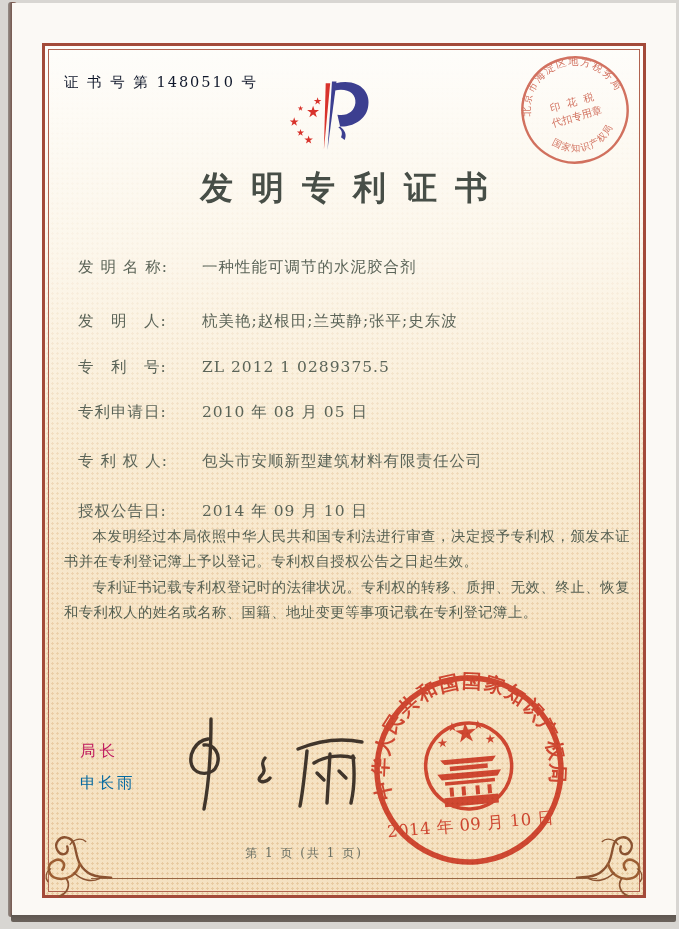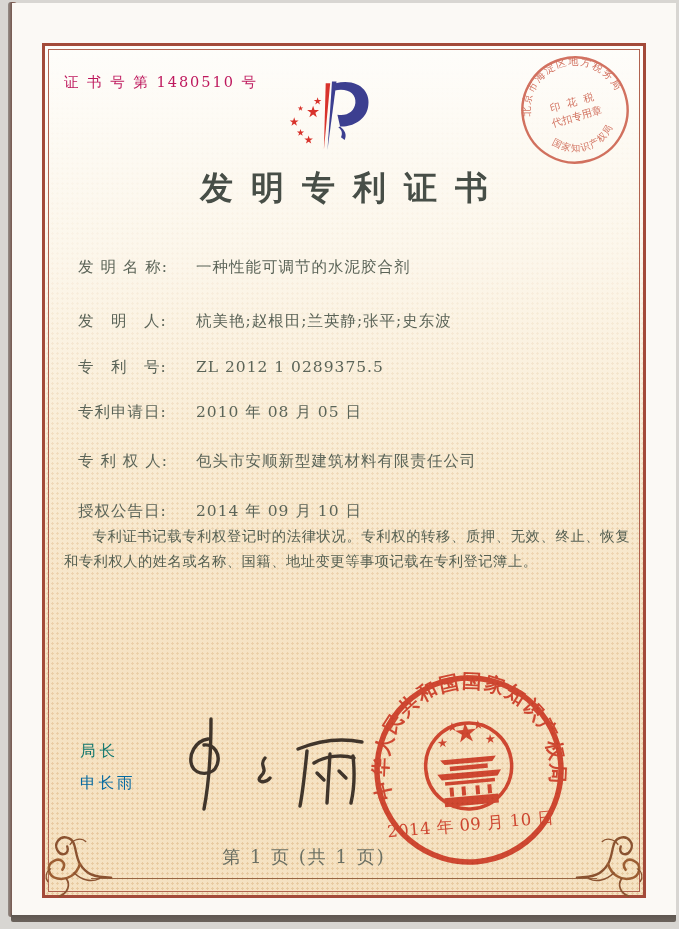--- a/index.html
+++ b/index.html
@@ -38,45 +38,45 @@
   }
   .deco-line{
     position:absolute;left:46px;right:46px;bottom:16px;height:0;
     border-top:1.5px solid rgba(138,82,48,.85);
   }
   .flourish{position:absolute;bottom:-6px;width:78px;height:78px;}
   .flourish.left{left:-8px;}
   .flourish.right{right:-8px;transform:scaleX(-1);}
   .cert-no{
     position:absolute;left:52px;top:70px;
-    font-size:14.5px;color:#be185d;letter-spacing:2px;
+    font-size:14.5px;color:#0f172a;letter-spacing:2px;
   }
   .logo{position:absolute;left:266px;top:70px;width:126px;height:88px;}
   .title{
     position:absolute;left:0;right:0;top:163px;
     text-align:center;font-size:33px;font-weight:700;color:#474e47;
     letter-spacing:18px;text-indent:18px;
   }
   .fields{position:absolute;left:66px;right:50px;top:0;}
   .row{position:absolute;left:0;right:0;font-size:15.5px;color:#5b6458;letter-spacing:1px;white-space:nowrap;}
   .row .lab{display:inline-block;min-width:100px;}
-  .row .val{margin-left:12px;}
+  .row .val{margin-left:18px;}
   .r0{top:254px}.r1{top:308px}.r2{top:354px}.r3{top:399px}.r4{top:448px}.r5{top:498px}
   .body-text{
     position:absolute;left:52px;right:46px;top:521px;
     font-size:14.3px;line-height:1.78;color:#566052;letter-spacing:.5px;
     text-align:justify;
   }
   .body-text p{margin:0;text-indent:2em;}
-  .director-title{position:absolute;left:68px;top:738px;font-size:15.5px;color:#0f766e;letter-spacing:4px;}
+  .director-title{position:absolute;left:68px;top:738px;font-size:15.5px;color:#be185d;letter-spacing:4px;}
   .director-name{position:absolute;left:68px;top:770px;font-size:15.5px;color:#0369a1;letter-spacing:3px;}
   .signature{position:absolute;left:152px;top:706px;width:218px;height:110px;}
   .footer{
     position:absolute;left:0;right:80px;top:842px;text-align:center;
-    font-size:18px;color:#6b7064;letter-spacing:2px;
+    font-size:12px;color:#6b7064;letter-spacing:2px;
   }
   .seal{
     position:absolute;left:357px;top:667px;width:200px;height:200px;
     transform:rotate(-5deg);mix-blend-mode:multiply;opacity:.92;
   }
   .stamp{
     position:absolute;left:502px;top:46px;width:122px;height:122px;
     transform:rotate(-16deg);mix-blend-mode:multiply;opacity:.8;
   }
   .seal-date{
@@ -158,20 +158,21 @@
       <span class="lab">专 利 权 人:</span>
       <span class="val">包头市安顺新型建筑材料有限责任公司</span>
     </div>
     <div class="row r5">
       <span class="lab">授权公告日:</span>
       <span class="val">2014 年 09 月 10 日</span>
     </div>
   </div>
 
   <div class="body-text">
+    <p>本发明经过本局依照中华人民共和国专利法进行审查，决定授予专利权，颁发本证书并在专利登记簿上予以登记。专利权自授权公告之日起生效。</p>
     <p>专利证书记载专利权登记时的法律状况。专利权的转移、质押、无效、终止、恢复和专利权人的姓名或名称、国籍、地址变更等事项记载在专利登记簿上。</p>
   </div>
 
   <div class="director-title">局长</div>
   <div class="director-name">申长雨</div>
 
   <svg class="signature" viewBox="0 0 218 110">
     <g fill="none" stroke="#40352b" stroke-width="3.4" stroke-linecap="round" stroke-linejoin="round">
       <path d="M44,30 C31,32 24,46 28,57 C32,67 49,67 53,56 C57,45 50,35 40,36"></path>
       <path d="M47,10 C47,40 45,74 40,100"></path>

